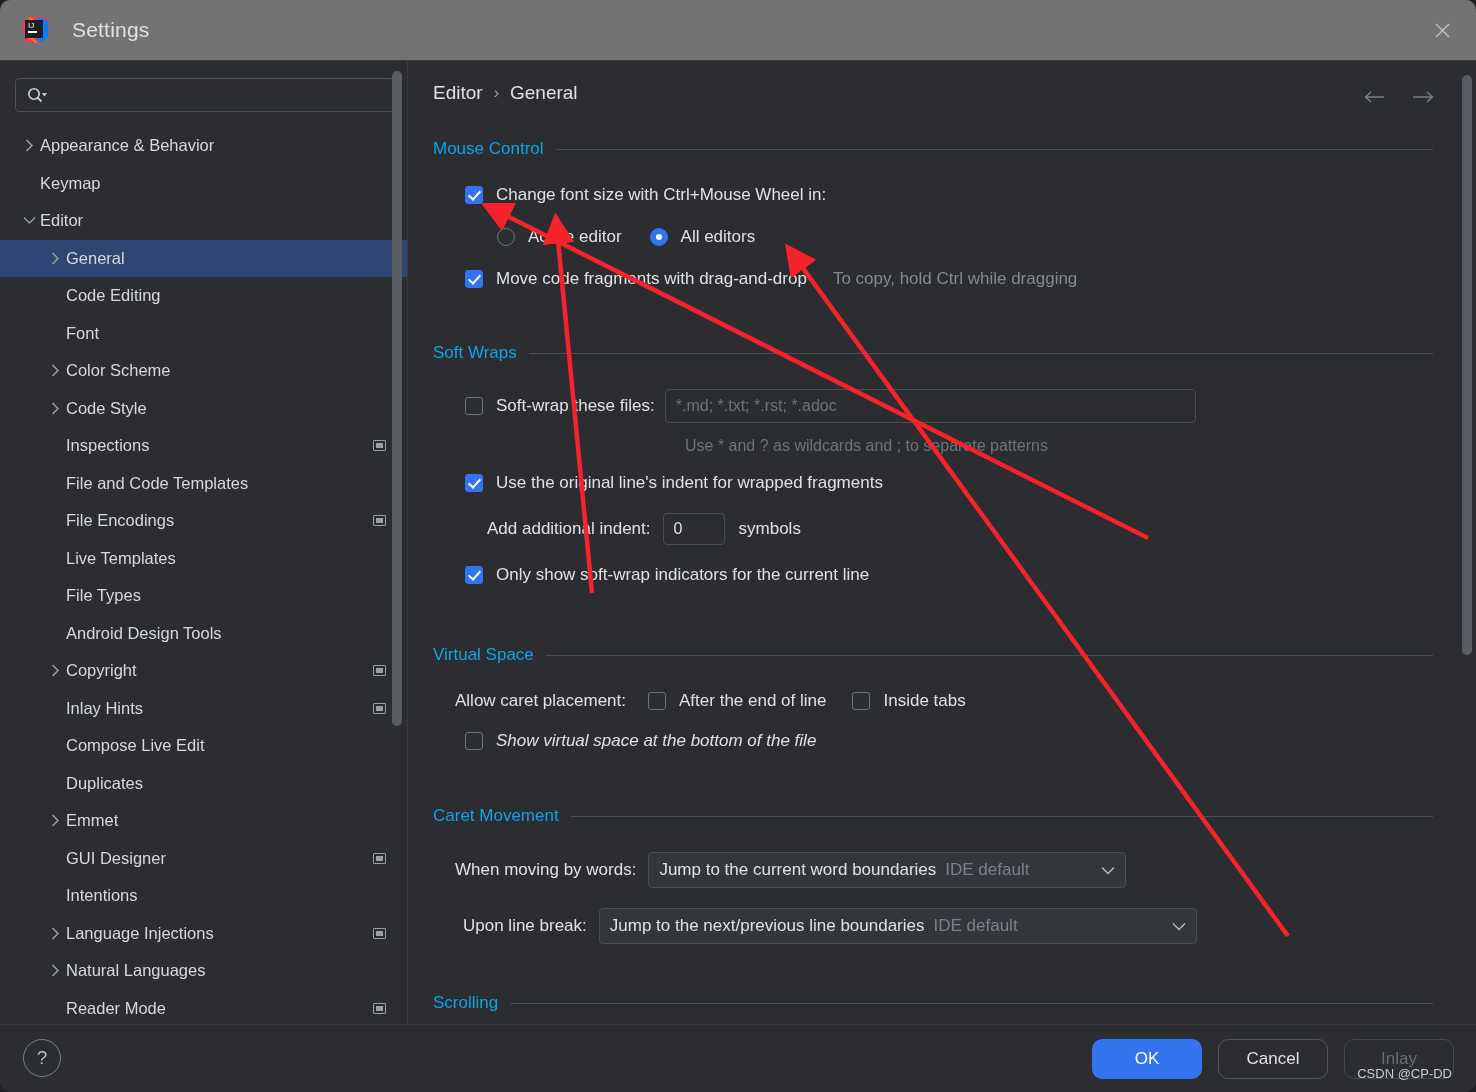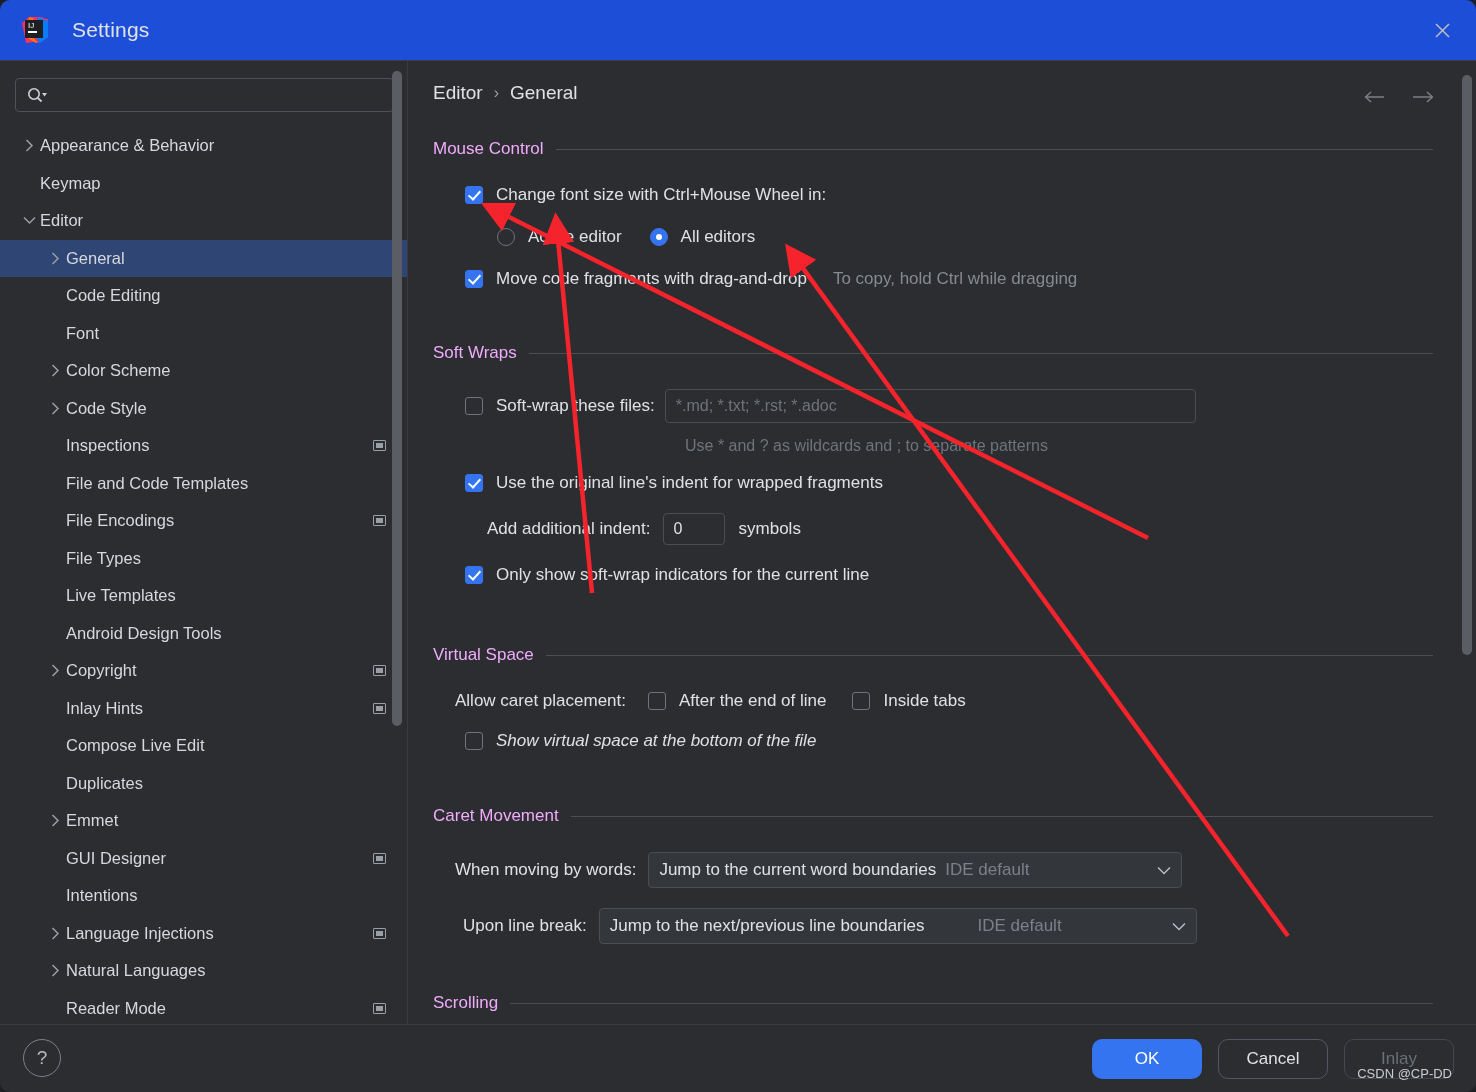--- a/index.html
+++ b/index.html
@@ -14,21 +14,21 @@
     width: 1476px; height: 1092px;
     background: #2b2d30;
     border-radius: 10px;
     overflow: hidden;
   }
 
   
   #titlebar {
     position: absolute; top: 0; left: 0;
     width: 1476px; height: 61px;
-    background: #1d4ed8;
+    background: #737373;
     border-bottom: 1px solid #393b40;
     display: flex; align-items: center;
   }
   #app-logo { margin-left: 20px; width: 30px; height: 30px; position: relative; }
   #title-text {
     margin-left: 22px;
     font-size: 21px; color: #dfe1e5; letter-spacing: .2px;
   }
   #close-btn {
     position: absolute; right: 16px; top: 12px;
@@ -114,21 +114,21 @@
     display: flex; gap: 26px;
     color: #7c8087; font-size: 20px;
   }
   .nav-arrow { cursor: pointer; }
 
   .section {
     position: absolute; left: 24px; width: 1000px;
   }
   .section-head {
     display: flex; align-items: center; gap: 12px;
-    color: #f0abfc; font-size: 17px;
+    color: #0ea5e9; font-size: 17px;
   }
   .section-rule { flex: 1; height: 1px; background: #4a4d52; }
 
   .row { display: flex; align-items: center; }
 
   .cb {
     width: 18px; height: 18px; border-radius: 3px;
     flex: 0 0 auto; position: relative; cursor: pointer;
   }
   .cb.on { background: #3574f0; border: 1px solid #3574f0; }
@@ -309,25 +309,25 @@
           <span class="twisty" style="margin-left: 44px;"></span>
           <span class="tree-label">File and Code Templates</span>
         </div>
         <div class="tree-row">
           <span class="twisty" style="margin-left: 44px;"></span>
           <span class="tree-label">File Encodings</span>
           <span class="badge-icon"></span>
         </div>
         <div class="tree-row">
           <span class="twisty" style="margin-left: 44px;"></span>
+          <span class="tree-label">Live Templates</span>
+        </div>
+        <div class="tree-row">
+          <span class="twisty" style="margin-left: 44px;"></span>
           <span class="tree-label">File Types</span>
-        </div>
-        <div class="tree-row">
-          <span class="twisty" style="margin-left: 44px;"></span>
-          <span class="tree-label">Live Templates</span>
         </div>
         <div class="tree-row">
           <span class="twisty" style="margin-left: 44px;"></span>
           <span class="tree-label">Android Design Tools</span>
         </div>
         <div class="tree-row">
           <span class="twisty" style="margin-left: 44px;">
             <svg width="9" height="13" viewBox="0 0 9 13">
               <polyline points="1.5,1 7,6.5 1.5,12" fill="none" stroke="#9a9ea5" stroke-width="1.5"></polyline>
             </svg>
@@ -486,33 +486,33 @@
       </div>
     </div>
 
     <div class="section" style="top:745px;">
       <div class="section-head">
         <span>Caret Movement</span>
         <span class="section-rule"></span>
       </div>
       <div class="row" style="margin-top:26px; margin-left:22px;">
         <span class="field-label">When moving by words:</span>
-        <span class="dropdown" style="margin-left:12px; width:534px;">
+        <span class="dropdown" style="margin-left:12px; width:478px;">
           <span class="dd-value">Jump to the current word boundaries</span>
           <span class="dd-suffix">IDE default</span>
           <span class="dd-chevron">
             <svg width="14" height="9" viewBox="0 0 14 9">
               <polyline points="1,1.5 7,7.5 13,1.5" fill="none" stroke="#b9bcc2" stroke-width="1.5"></polyline>
             </svg>
           </span>
         </span>
       </div>
       <div class="row" style="margin-top:20px; margin-left:30px;">
         <span class="field-label">Upon line break:</span>
-        <span class="dropdown" style="margin-left:12px; width:598px;gap:44px;">
+        <span class="dropdown" style="margin-left:12px; width:598px;">
           <span class="dd-value">Jump to the next/previous line boundaries</span>
           <span class="dd-suffix">IDE default</span>
           <span class="dd-chevron">
             <svg width="14" height="9" viewBox="0 0 14 9">
               <polyline points="1,1.5 7,7.5 13,1.5" fill="none" stroke="#b9bcc2" stroke-width="1.5"></polyline>
             </svg>
           </span>
         </span>
       </div>
     </div>

